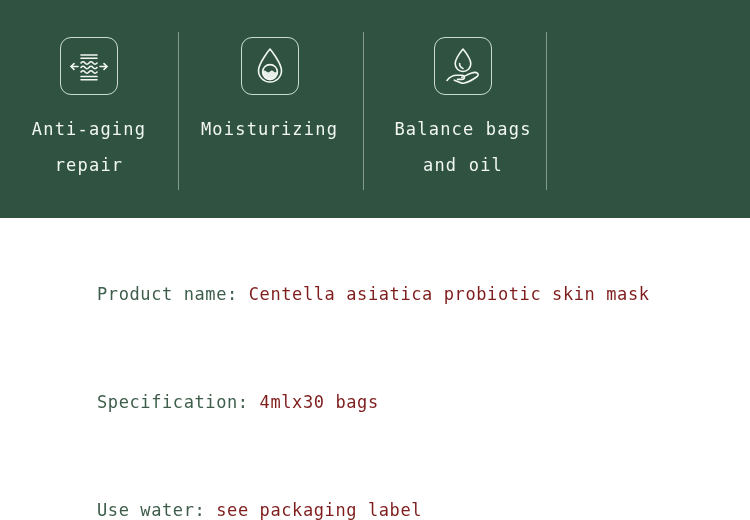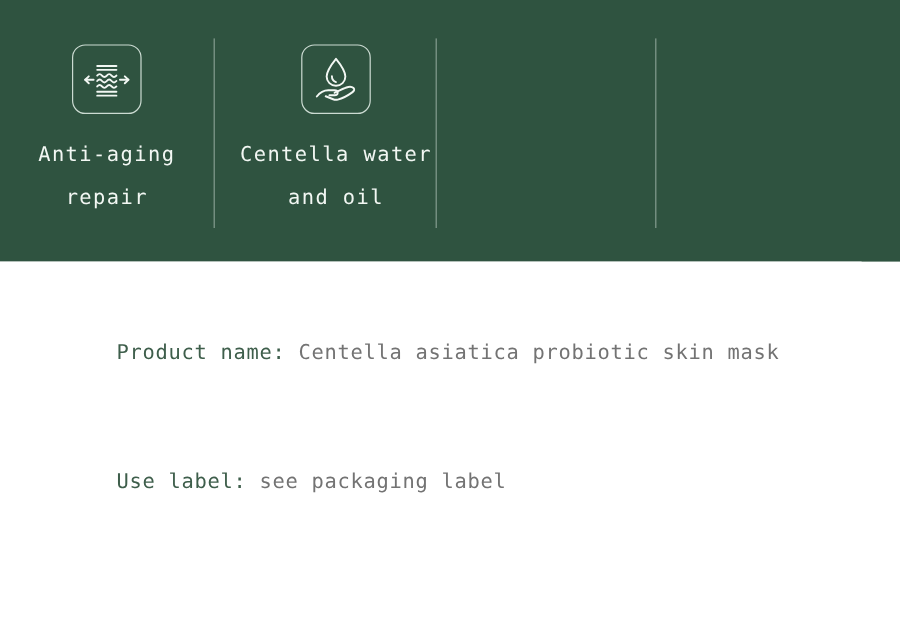--- a/index.html
+++ b/index.html
@@ -94,21 +94,21 @@
     letter-spacing: 0.6px;
     color: #111111;
     white-space: pre-wrap;
     font-family: "DejaVu Sans Mono", "Liberation Mono", monospace;
   }
   .info-label {
     color: #3e5e4b;
     text-align: center;
   }
   .info-value {
-    color: #737373;
+    color: #7f1d1d;
   }
 </style>
 </head>
 <body>
 
 <div id="page">
 
   <div class="feature-band">
 
     <div class="divider d1"></div>
@@ -131,44 +131,59 @@
             <line x1="31" y1="17.5" x2="38" y2="17.5"></line>
             <polyline points="35,14.6 38,17.5 35,20.4"></polyline>
           </svg>
         </span>
       </div>
       <div class="feature-label">Anti-aging
 repair</div>
     </div>
 
 
+    <div class="feature-col c3">
+      <div class="icon-box">
+        <span>
+          <svg width="34" height="40" viewBox="0 0 34 40" fill="none" stroke="#f2f7f3" stroke-width="1.6" stroke-linecap="round" stroke-linejoin="round">
+            <path d="M17 3 C17 3 5.5 17 5.5 24.6 C5.5 31.1 10.6 36 17 36 C23.4 36 28.5 31.1 28.5 24.6 C28.5 17 17 3 17 3 Z"></path>
+            <circle cx="17" cy="26" r="7.4"></circle>
+            <path d="M9.7 25.4 q1.9 -1.9 3.7 0 t3.6 0 t3.7 0 t3.6 0 L24.3 28 A7.4 7.4 0 0 1 9.7 28 Z" fill="#f2f7f3" stroke="none" opacity="0.95"></path>
+          </svg>
+        </span>
+      </div>
+      <div class="feature-label">Moisturizing</div>
+    </div>
 
     <div class="feature-col c4">
       <div class="icon-box">
         <span>
           <svg width="40" height="38" viewBox="0 0 40 38" fill="none" stroke="#f2f7f3" stroke-width="1.6" stroke-linecap="round" stroke-linejoin="round">
             <path d="M20 2 C20 2 12.2 11.6 12.2 16.8 C12.2 21.2 15.7 24.5 20 24.5 C24.3 24.5 27.8 21.2 27.8 16.8 C27.8 11.6 20 2 20 2 Z"></path>
             <path d="M16.6 16.6 c0 2.4 1.4 4.2 3.4 4.8"></path>
             <path d="M4 33.4 c2.6 -3.4 6.1 -5.2 9.6 -5.2 h5.2 c1.5 0 2.6 0.9 2.6 2.1 0 1.2 -1.1 2.1 -2.6 2.1 h-4.3"></path>
             <path d="M18.8 30.3 c3.4 -1.6 7.3 -3.5 9.9 -4.4 2.4 -0.8 4.6 -0.7 5.9 0.5 1.1 1 0.6 2.4 -1.1 3.6 -2.9 2.1 -8.2 5.1 -12 6 -1.3 0.3 -2.7 0.2 -3.9 -0.3 l-6.2 -2.5"></path>
           </svg>
         </span>
       </div>
-      <div class="feature-label">Centella water
+      <div class="feature-label">Balance bags
 and oil</div>
     </div>
 
   </div>
 
   <div class="info-block">
 
     <div class="info-line">
       <span class="info-label">Product name:</span><span class="info-value"> </span><span class="info-value">Centella asiatica probiotic skin mask</span>
     </div>
 
+    <div class="info-line">
+      <span class="info-label">Specification:</span><span class="info-value"> </span><span class="info-value">4mlx30 bags</span>
+    </div>
 
     <div class="info-line">
-      <span class="info-label">Use label:</span><span class="info-value"> </span><span class="info-value">see packaging label</span>
+      <span class="info-label">Use water:</span><span class="info-value"> </span><span class="info-value">see packaging label</span>
     </div>
 
   </div>
 
 </div>
 
 </body></html>

